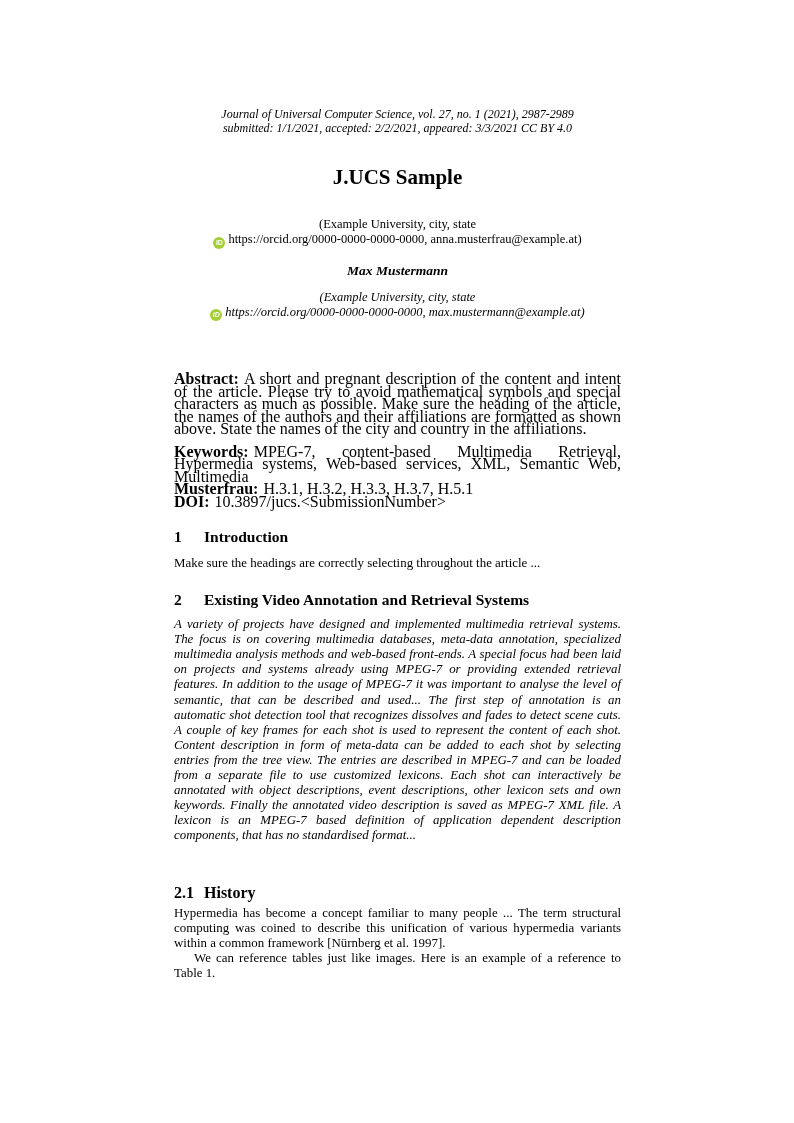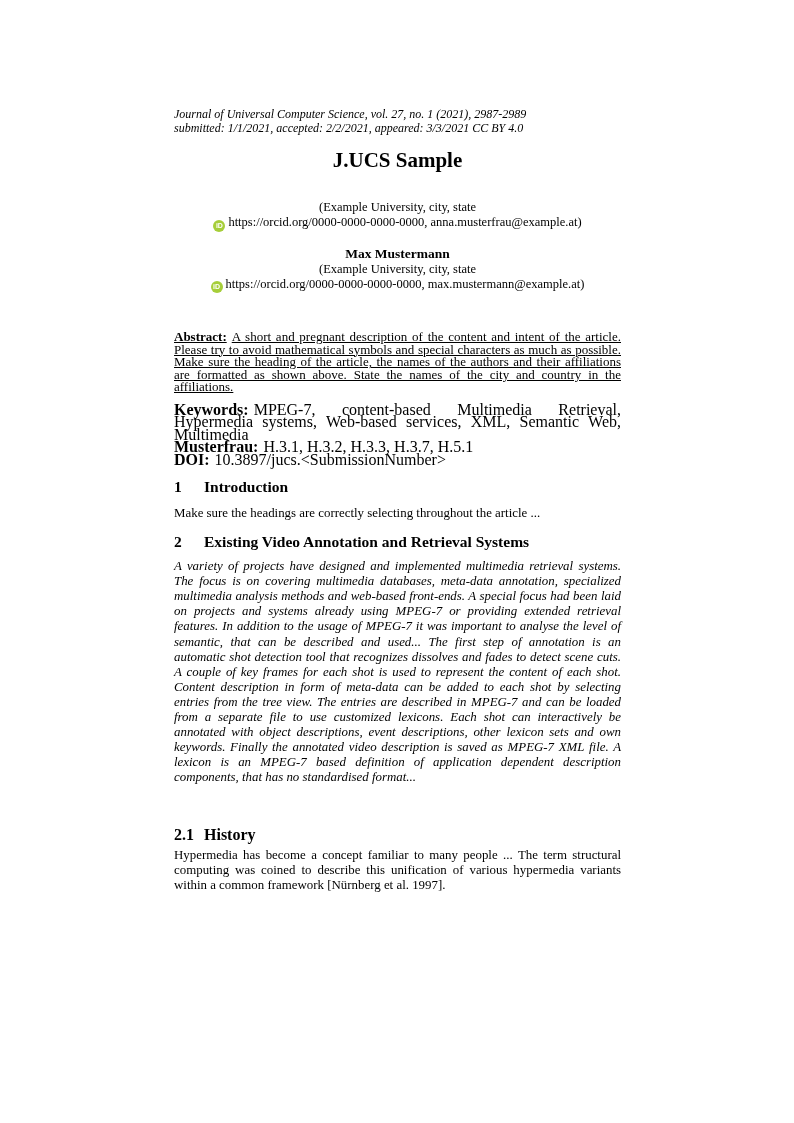--- a/index.html
+++ b/index.html
@@ -14,81 +14,81 @@
     position: relative;
     width: 794px; height: 1123px;
     background: #ffffff;
   }
   .content {
     position: absolute;
     left: 174px; top: 108px;
     width: 447px;
   }
   .jheader {
+    text-align: center;
     font-style: italic;
     font-size: 12px;
     line-height: 13.5px;
   }
   .title {
     text-align: center;
     font-weight: bold;
     font-size: 21px;
     line-height: 24px;
-    margin-top: 13px;
+    margin-top: 30px;
   }
   .author { text-align: center; }
   .author.first  { margin-top: 28px; }
-  .author.second { margin-top: 14px; }
+  .author.second { margin-top: 14px; font-style: italic; }
   .author-name {
     font-weight: bold;
     font-size: 13.5px;
     line-height: 15px;
   }
   .author-affil {
     font-size: 12.5px;
     line-height: 14px;
-    margin-top: 1px;
+    margin-top: 12px;
     text-align: center;
   }
   .author-orcid {
     font-size: 12.5px;
     line-height: 16px;
   }
   .orcid-icon {
     display: inline-block;
     width: 12px; height: 12px;
     border-radius: 50%;
     color: #ffffff;
     font-family: "Liberation Sans", sans-serif;
     font-weight: bold;
     font-size: 7px;
     line-height: 12px;
     text-align: center;
     vertical-align: -1.5px;
     margin-right: 3px;
   }
   .abstract {
-    margin-top: 38px;
-    font-size: 13px;
+    margin-top: 52px;
+    font-size: 16px;
     line-height: 12.6px;
     text-align: justify;
-    text-decoration: underline;
   }
   .abstract b, .meta b { margin-right: 5px; }
   .meta {
     margin-top: 10px;
     font-size: 16px;
     line-height: 12.4px;
     text-align: justify;
   }
   h2.section {
     font-size: 15.5px;
     line-height: 18px;
     font-weight: bold;
-    margin-top: 12px;
+    margin-top: 20px;
   }
   .secnum { display: inline-block; width: 30px; }
   .secnum-sub { display: inline-block; width: 30px; }
   p.body-text {
     font-size: 12.9px;
     line-height: 15.1px;
     text-align: justify;
   }
   p.intro-p  { margin-top: 10px; }
   p.sec2-p   { margin-top: 8px; font-style: italic; }
@@ -134,15 +134,16 @@
     <p class="meta"><b>Keywords:</b><span>MPEG-7, content-based Multimedia Retrieval, Hypermedia systems, Web-based services, XML, Semantic Web, Multimedia</span><br><b>Musterfrau:</b><span>H.3.1, H.3.2, H.3.3, H.3.7, H.5.1</span><br><b>DOI:</b><span>10.3897/jucs.&lt;SubmissionNumber&gt;</span></p>
 
     <h2 class="section"><span class="secnum">1</span><span>Introduction</span></h2>
     <p class="body-text intro-p">Make sure the headings are correctly selecting throughout the article ...</p>
 
     <h2 class="section"><span class="secnum">2</span><span>Existing Video Annotation and Retrieval Systems</span></h2>
     <p class="body-text sec2-p">A variety of projects have designed and implemented multimedia retrieval systems. The focus is on covering multimedia databases, meta-data annotation, specialized multimedia analysis methods and web-based front-ends. A special focus had been laid on projects and systems already using MPEG-7 or providing extended retrieval features. In addition to the usage of MPEG-7 it was important to analyse the level of semantic, that can be described and used... The first step of annotation is an automatic shot detection tool that recognizes dissolves and fades to detect scene cuts. A couple of key frames for each shot is used to represent the content of each shot. Content description in form of meta-data can be added to each shot by selecting entries from the tree view. The entries are described in MPEG-7 and can be loaded from a separate file to use customized lexicons. Each shot can interactively be annotated with object descriptions, event descriptions, other lexicon sets and own keywords. Finally the annotated video description is saved as MPEG-7 XML file. A lexicon is an MPEG-7 based definition of application dependent description components, that has no standardised format...</p>
 
     <h3 class="subsection"><span class="secnum-sub">2.1</span><span>History</span></h3>
     <p class="body-text hist-p1">Hypermedia has become a concept familiar to many people ... The term structural computing was coined to describe this unification of various hypermedia variants within a common framework [Nürnberg et al. 1997].</p>
+    <p class="body-text hist-p2">We can reference tables just like images. Here is an example of a reference to Table 1.</p>
 
   </div>
 </div>
 
 </body></html>

